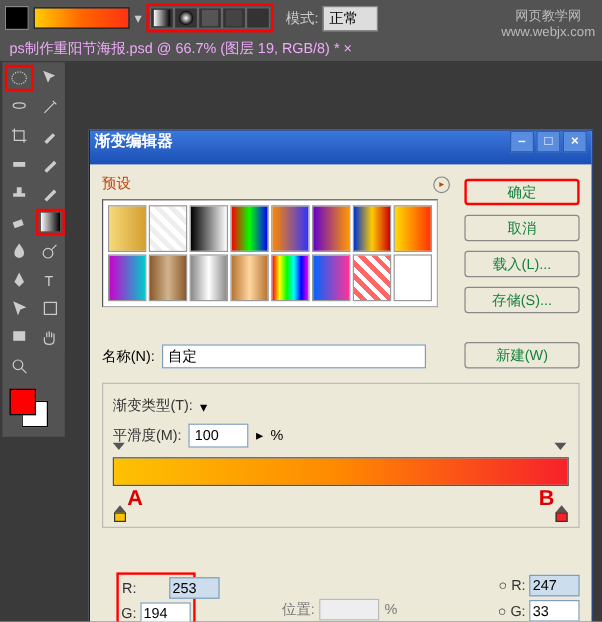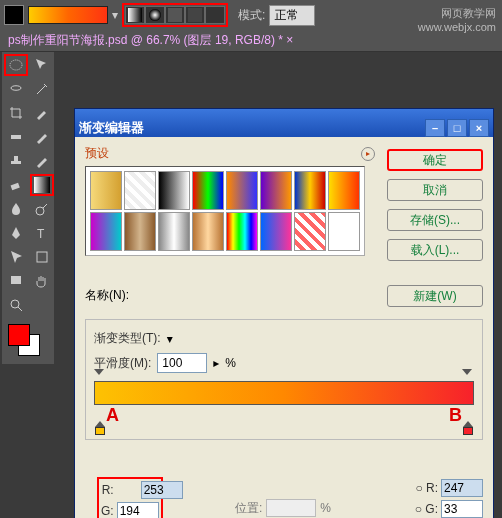--- a/index.html
+++ b/index.html
@@ -17,21 +17,21 @@
 .doc-tab{height:22px;background:#535353;color:#f0abfc;padding:2px 8px;border-bottom:1px solid #333}
 .work{position:absolute;top:52px;left:0;right:0;bottom:0;background:#3a3a3a}
 .tools{position:absolute;left:2px;top:0;width:52px;background:#535353;padding:2px;display:grid;grid-template-columns:1fr 1fr;gap:2px}
 .tool{width:24px;height:22px;background:#535353;display:flex;align-items:center;justify-content:center;color:#ccc;border:1px solid transparent}
 .tool.sel{border:2px solid red}
 .tool svg{width:16px;height:16px}
 .color-box{grid-column:1/3;height:40px;position:relative;margin-top:4px}
 .fg{position:absolute;left:4px;top:2px;width:22px;height:22px;background:#ff0000;border:1px solid #000}
 .bg{position:absolute;left:14px;top:12px;width:22px;height:22px;background:#fff;border:1px solid #000}
 .dialog{position:absolute;left:74px;top:56px;width:420px;height:456px;background:#ece9d8;border:1px solid #0a246a}
-.titlebar{height:28px;background:linear-gradient(180deg,#3b77dd,#1b4fb5);display:flex;align-items:flex-end;padding:0 4px;color:#fff;font-weight:bold}
+.titlebar{height:28px;background:linear-gradient(180deg,#3b77dd,#1b4fb5);display:flex;align-items:flex-start;padding:0 4px;color:#fff;font-weight:bold}
 .titlebar .t{flex:1;font-size:13px}
 .winbtns{display:flex;gap:2px}
 .winbtn{width:20px;height:18px;background:#5a8de0;border:1px solid #2a5db0;color:#fff;display:flex;align-items:center;justify-content:center;font-size:11px}
 .dlg-body{padding:8px 10px;position:relative;height:calc(100% - 28px)}
 .presets{position:absolute;left:10px;top:8px;width:290px}
 .presets-h{display:flex;align-items:center;color:#c2410c}
 .presets-h .lbl{flex:1}
 .presets-h .opt{width:14px;height:14px;border:1px solid #888;border-radius:50%;display:flex;align-items:center;justify-content:center;font-size:8px}
 .preset-grid{margin-top:4px;width:280px;height:90px;border:1px inset #aaa;background:#fff;display:grid;grid-template-columns:repeat(8,1fr);grid-template-rows:1fr 1fr;gap:2px;padding:4px}
 .preset{border:1px solid #999}
@@ -105,21 +105,21 @@
         </div>
       <div class="grad-type">
           <svg viewBox="0 0 14 14">
             <rect width="14" height="14" fill="#333"></rect>
           </svg>
         </div>
     </div>
     <span class="mode-label">模式:</span>
     <span class="mode-dd">正常</span>
   </div>
-  <div class="watermark-top" style="white-space:pre-line;text-align:right">网页教学网
+  <div class="watermark-top" style="white-space:pre-line;text-align:center">网页教学网
 www.webjx.com</div>
   <div class="doc-tab">ps制作重阳节海报.psd @ 66.7% (图层 19, RGB/8) * ×</div>
 
   <div class="work">
     <div class="tools">
       <div class="tool sel">
           <svg viewBox="0 0 16 16">
             <ellipse cx="8" cy="8" rx="6" ry="5" fill="none" stroke="#ccc" stroke-dasharray="1 1"></ellipse>
           </svg>
         </div>
@@ -267,26 +267,27 @@
               <div class="preset" style="background: linear-gradient(90deg, rgb(184, 115, 51), rgb(255, 215, 160), rgb(184, 115, 51));"></div>
               <div class="preset" style="background: linear-gradient(90deg, rgb(255, 0, 0), rgb(255, 255, 0), rgb(0, 255, 0), rgb(0, 255, 255), rgb(0, 0, 255), rgb(255, 0, 255));"></div>
               <div class="preset" style="background: linear-gradient(90deg, rgb(0, 102, 255), rgb(255, 51, 153));"></div>
               <div class="preset" style="background: repeating-linear-gradient(45deg, rgb(255, 255, 255) 0px, rgb(255, 255, 255) 4px, rgb(255, 102, 102) 4px, rgb(255, 102, 102) 8px);"></div>
               <div class="preset" style="background: rgb(255, 255, 255);"></div>
             </div>
         </div>
         <div class="btn-col">
           <div class="btn red">确定</div>
           <div class="btn">取消</div>
+          <div class="btn">载入(L)...</div>
           <div class="btn">存储(S)...</div>
-          <div class="btn">载入(L)...</div>
         </div>
 
         <div class="name-row">
           <label>名称(N):</label>
+          <input value="自定" style="">
         </div>
         <div class="btn btn-new">新建(W)</div>
 
         <div class="grad-opts">
           <div class="row">
             <label>渐变类型(T):</label>
               <span>▾</span>
           </div>
           <div class="row">
             <label>平滑度(M):</label>

